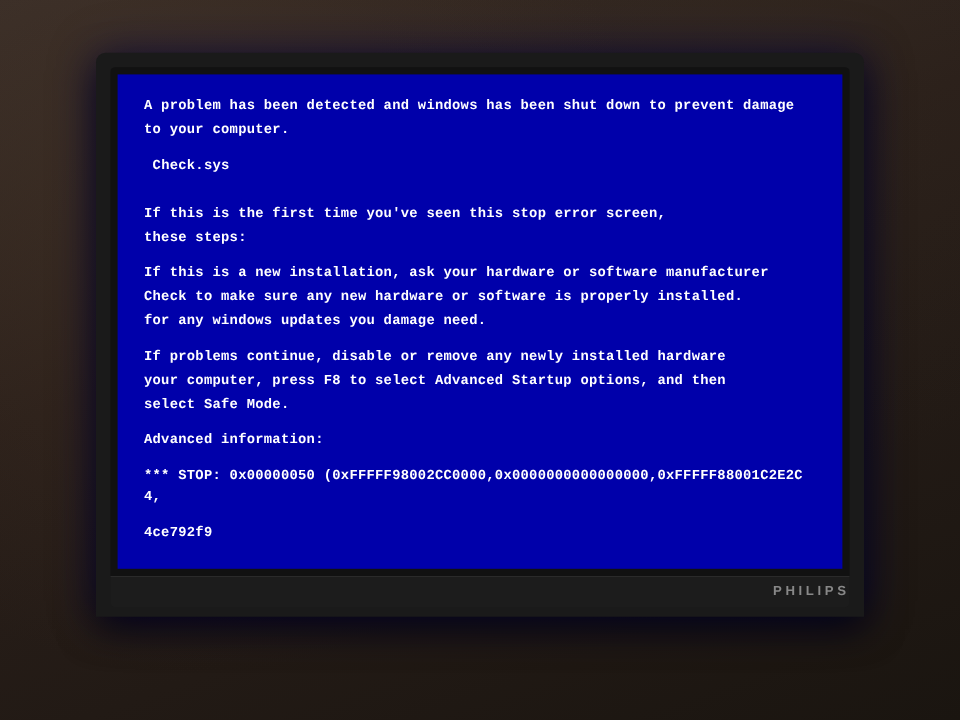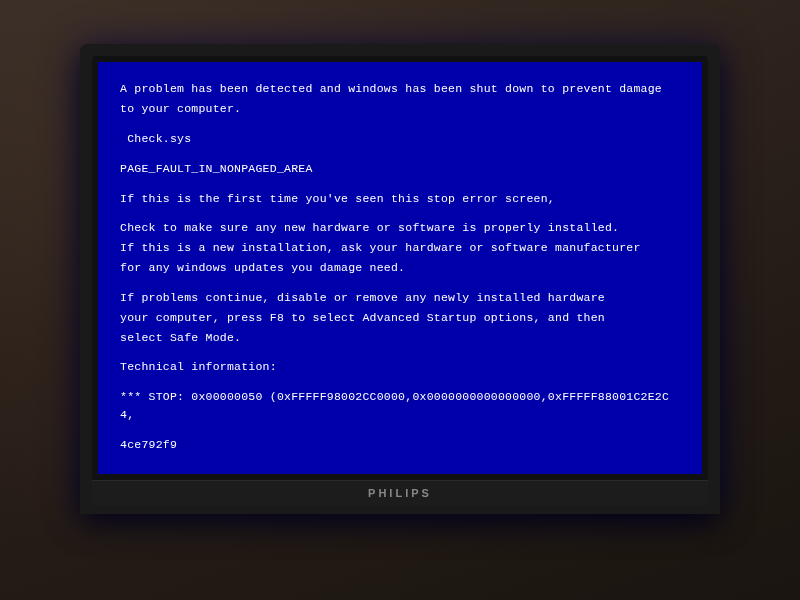--- a/index.html
+++ b/index.html
@@ -56,20 +56,21 @@
       font-size: 11.5px;
       color: #ffffff;
       line-height: 1.55;
       letter-spacing: 0.02em;
       position: relative;
       overflow: hidden;
     }
 
     .screen-inner {
       max-width: 580px;
+      font-weight: bold;
     }
 
     .bsod-line {
       display: block;
       margin-bottom: 2px;
       white-space: pre-wrap;
       word-break: break-all;
     }
 
     .bsod-spacer {
@@ -100,51 +101,51 @@
       margin: 0 auto;
       box-shadow: 0 4px 8px rgba(0,0,0,0.5);
     }
 
     .monitor-logo-bar {
       background: #1c1c1c;
       height: 26px;
       border-radius: 0 0 4px 4px;
       display: flex;
       align-items: center;
-      justify-content: center;
+      justify-content: flex-end;
       border-top: 1px solid #2a2a2a;
     }
   </style>
 </head>
 <body>
 
 <div class="room-bg"></div>
 
 <div class="monitor-outer">
   <div class="monitor-bezel">
     <div class="screen">
       <div class="screen-inner">
         <span class="bsod-line">A problem has been detected and windows has been shut down to prevent damage</span>
         <span class="bsod-line">to your computer.</span>
         <span class="bsod-spacer"></span>
         <span class="bsod-line"> Check.sys</span>
         <span class="bsod-spacer"></span>
-        <span class="bsod-line">PAGE_FAULT_IN_NONPAGED_AREA</span>
         <span class="bsod-spacer"></span>
         <span class="bsod-line">If this is the first time you've seen this stop error screen,</span>
+        <span class="bsod-line">these steps:</span>
         <span class="bsod-spacer"></span>
+        <span class="bsod-line">If this is a new installation, ask your hardware or software manufacturer</span>
         <span class="bsod-line">Check to make sure any new hardware or software is properly installed.</span>
-        <span class="bsod-line">If this is a new installation, ask your hardware or software manufacturer</span>
         <span class="bsod-line">for any windows updates you damage need.</span>
         <span class="bsod-spacer"></span>
         <span class="bsod-line">If problems continue, disable or remove any newly installed hardware</span>
         <span class="bsod-line">your computer, press F8 to select Advanced Startup options, and then</span>
         <span class="bsod-line">select Safe Mode.</span>
         <span class="bsod-spacer"></span>
-        <span class="bsod-line">Technical information:</span>
+        <span class="bsod-line">Advanced information:</span>
         <span class="bsod-spacer"></span>
         <span class="bsod-line">*** STOP: 0x00000050 (0xFFFFF98002CC0000,0x0000000000000000,0xFFFFF88001C2E2C4,</span>
         <span class="bsod-spacer"></span>
         <span class="bsod-line">4ce792f9</span>
       </div>
     </div>
   </div>
   <div class="monitor-logo-bar">
     <span class="monitor-brand">PHILIPS</span>
   </div>

